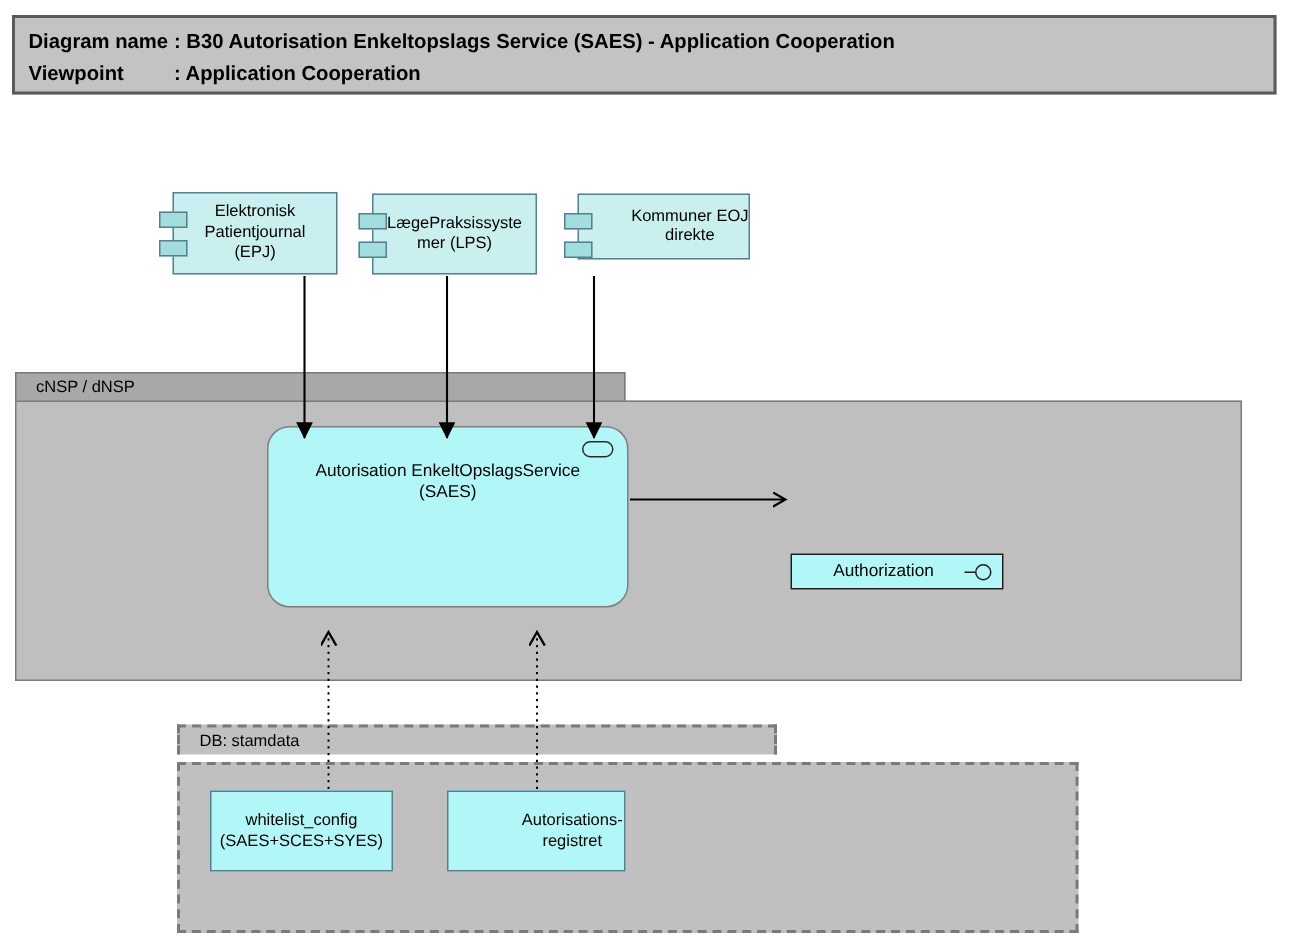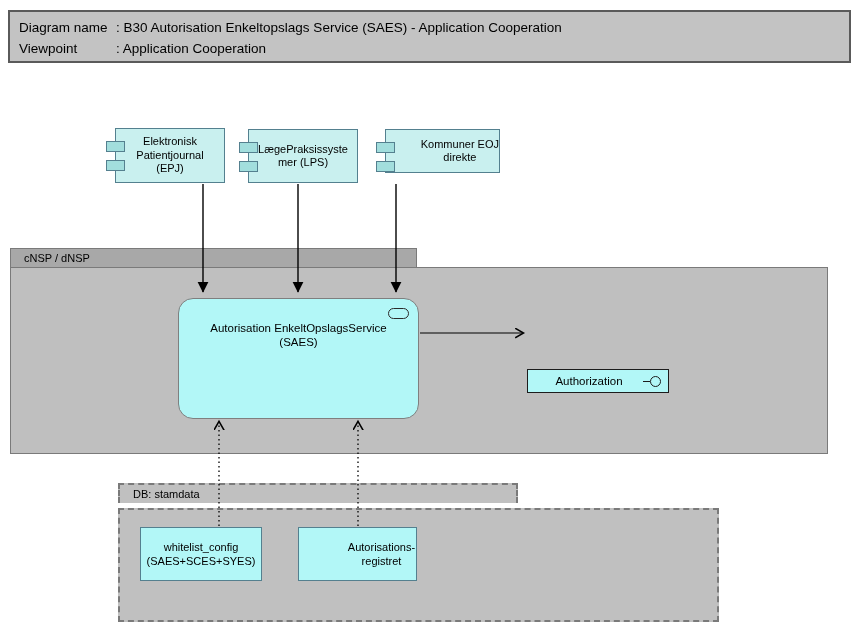--- a/index.html
+++ b/index.html
@@ -6,21 +6,21 @@
   body { background:#ffffff; }
   .canvas {
     position:relative; width:861px; height:633px; background:#ffffff;
     font-family:"Liberation Sans", sans-serif; color:#000; overflow:hidden;
   }
 
   
   .titlebox {
     position:absolute; left:8px; top:10px; width:843px; height:53px;
     background:#c3c3c3; border:2px solid #5a5a5a;
-    padding:5px 0 0 9px; font-weight:normal; font-size:13.5px; line-height:21px;
+    padding:5px 0 0 9px; font-weight:bold; font-size:13.5px; line-height:21px;
   }
   .trow { display:flex; }
   .tlabel { width:97px; flex:0 0 auto; }
   .tvalue { white-space:pre; }
 
   
   .component {
     position:absolute; background:#c9f0ef; border:1px solid #54808f;
     display:flex; align-items:center; justify-content:center;
     text-align:center; font-size:11px; line-height:13.5px; white-space:pre-line;
@@ -37,21 +37,21 @@
     position:absolute; background:#a8a8a8; border:1px solid #7a7a7a;
     font-size:11px; padding:3px 0 0 13px;
   }
   .group-body { position:absolute; background:#bfbfbf; border:1px solid #7a7a7a; }
   .group-tab.dashed, .group-body.dashed {
     background:#c0c0c0; border:2px dashed #7a7a7a;
   }
 
   
   .service {
-    position:absolute; left:178px; top:298px; width:241px; height:121px;
+    position:absolute; left:178px; top:284px; width:241px; height:121px;
     background:#b2f7f7; border:1.5px solid #7f7f7f; border-radius:15px;
     text-align:center; font-size:11.5px; line-height:14px;
     padding-top:8px; white-space:pre-line;
   }
   .service-icon {
     position:absolute; top:9px; right:9px; width:21px; height:11px;
     border:1.5px solid #2b2b2b; border-radius:6px; background:transparent;
   }
 
   

